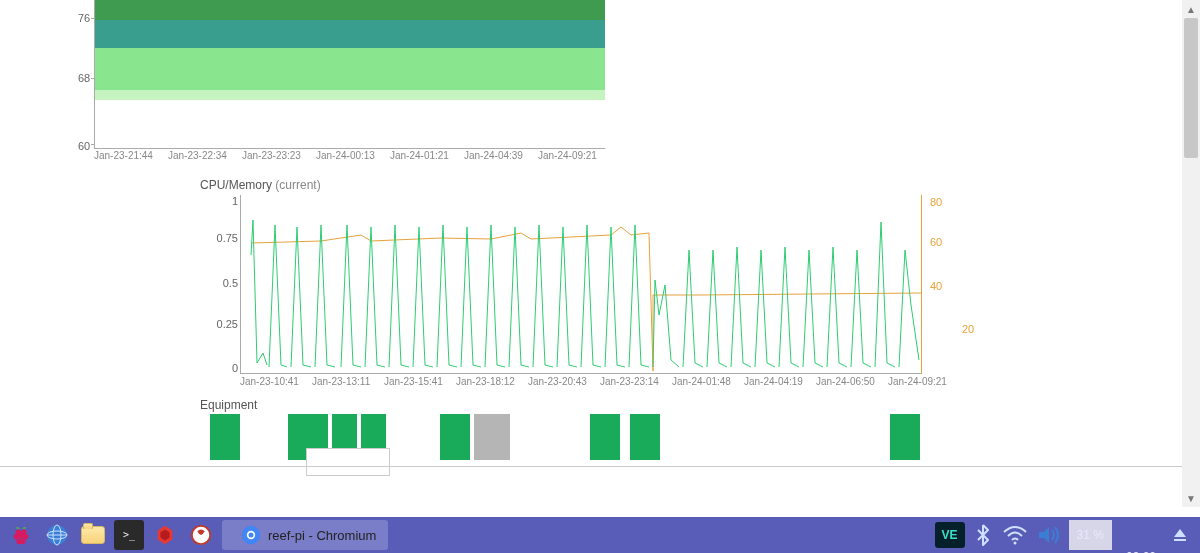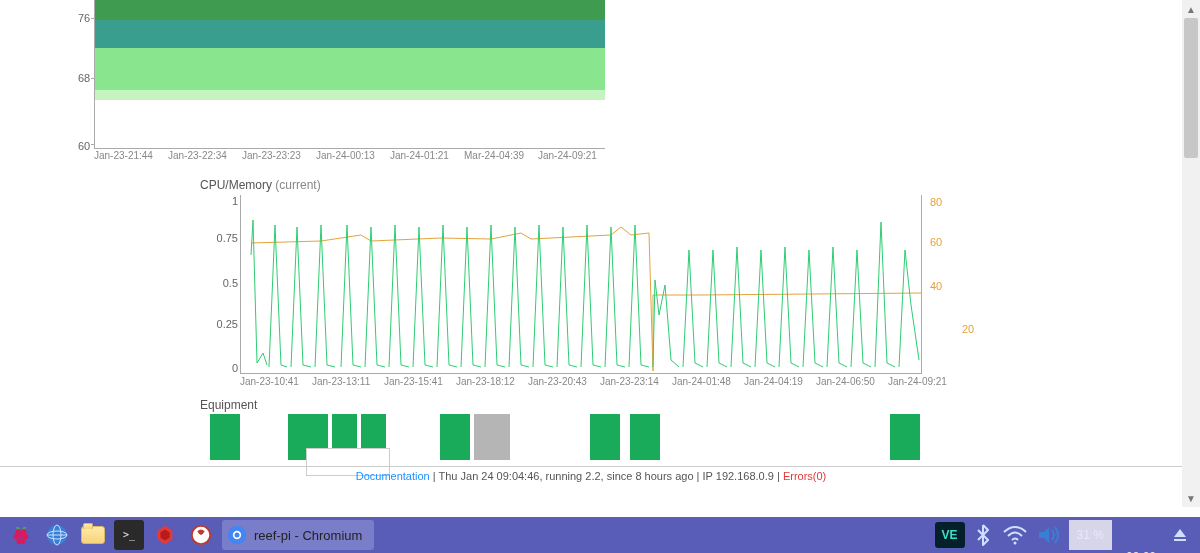--- a/index.html
+++ b/index.html
@@ -33,21 +33,21 @@
   
   .footer-sep { position:absolute; left:0; top:466px; width:1182px; height:1px; background:#ccc; }
   .footer { position:absolute; left:0; top:470px; width:1182px; height:20px; text-align:center; font-size:11px; color:#555; }
   .footer .doc { color:#1e90ff; }
   .footer .err { color:#e03a3a; }
 
   
   .taskbar { position:absolute; left:0; bottom:0; width:1200px; height:36px; background:#5a5db8; display:flex; align-items:center; }
   .tb-icon { width:30px; height:30px; margin-left:6px; display:flex; align-items:center; justify-content:center; border-radius:3px; }
   .tb-icon svg { display:block; }
-  .app-button { height:30px; margin-left:6px; background:#7a7dc8; border-radius:3px; display:flex; align-items:center; padding:0 12px 0 4px; color:#222; font-size:13px; }
+  .app-button { height:30px; margin-left:6px; background:#7a7dc8; border-radius:3px; display:flex; align-items:center; padding:0 12px 0 18px; color:#222; font-size:13px; }
   .app-button .chrome { width:22px; height:22px; margin-right:6px; display:flex; align-items:center; justify-content:center; }
   .tb-right { position:absolute; right:4px; top:0; height:36px; display:flex; align-items:center; }
   .tb-right .item { height:30px; display:flex; align-items:center; justify-content:center; margin-right:6px; color:#e8e8ff; font-size:12px; }
   .battery { background:#d6d6e8; color:#222; padding:0 8px; height:28px; }
   .clock { color:#e8e8ff; padding:0 8px;margin-top:43px; }
 
   .folder-icon { background:linear-gradient(#ffe9a8,#f7d37a); border-radius:3px; border:1px solid #d8b865; }
 </style>
 </head>
 <body>
@@ -67,21 +67,21 @@
         <div style="position:absolute; left:-4px; top:144px; width:4px; height:1px; background:#aaa;"></div>
       </div>
       <div class="chart1-axis-label" style="top:12px;">76</div>
       <div class="chart1-axis-label" style="top:72px;">68</div>
       <div class="chart1-axis-label" style="top:140px;">60</div>
       <div class="chart1-xtick" style="left:48px;">Jan-23-21:44</div>
       <div class="chart1-xtick" style="left:122px;">Jan-23-22:34</div>
       <div class="chart1-xtick" style="left:196px;">Jan-23-23:23</div>
       <div class="chart1-xtick" style="left:270px;">Jan-24-00:13</div>
       <div class="chart1-xtick" style="left:344px;">Jan-24-01:21</div>
-      <div class="chart1-xtick" style="left:418px;">Mar-24-04:39</div>
+      <div class="chart1-xtick" style="left:418px;">Jan-24-04:39</div>
       <div class="chart1-xtick" style="left:492px;">Jan-24-09:21</div>
     </div>
 
     <div class="chart2-title">
       <span>CPU/Memory </span><span class="cur">(current)</span>
     </div>
 
     <div class="chart2-ylabel" style="top:195px;">1</div>
     <div class="chart2-ylabel" style="top:232px;">0.75</div>
     <div class="chart2-ylabel" style="top:277px;">0.5</div>
@@ -158,31 +158,20 @@
 
   </div>
 
   <div class="scrollbar">
     <div class="scroll-arrow" style="top:0;">▲</div>
     <div class="scroll-thumb" style="top:18px; height:140px;"></div>
     <div class="scroll-arrow" style="bottom:0;">▼</div>
   </div>
 
   <div class="footer-sep"></div>
-  <div class="footer">
-    <span class="doc">Documentation</span>
-    <span> | </span>
-    <span>Thu Jan 24 09:04:46, </span>
-    <span>running 2.2, </span>
-    <span> since 8 hours ago</span>
-    <span> | </span>
-    <span>IP 192.168.0.9</span>
-    <span> | </span>
-    <span class="err">Errors(0)</span>
-  </div>
 
   <div class="taskbar">
     <div class="tb-icon">
       <svg width="22" height="22" viewBox="0 0 24 24">
           <g fill="#d81b60">
             <circle cx="9" cy="9" r="3"></circle>
             <circle cx="15" cy="9" r="3"></circle>
             <circle cx="7" cy="14" r="3"></circle>
             <circle cx="17" cy="14" r="3"></circle>
             <circle cx="12" cy="13" r="3"></circle>

